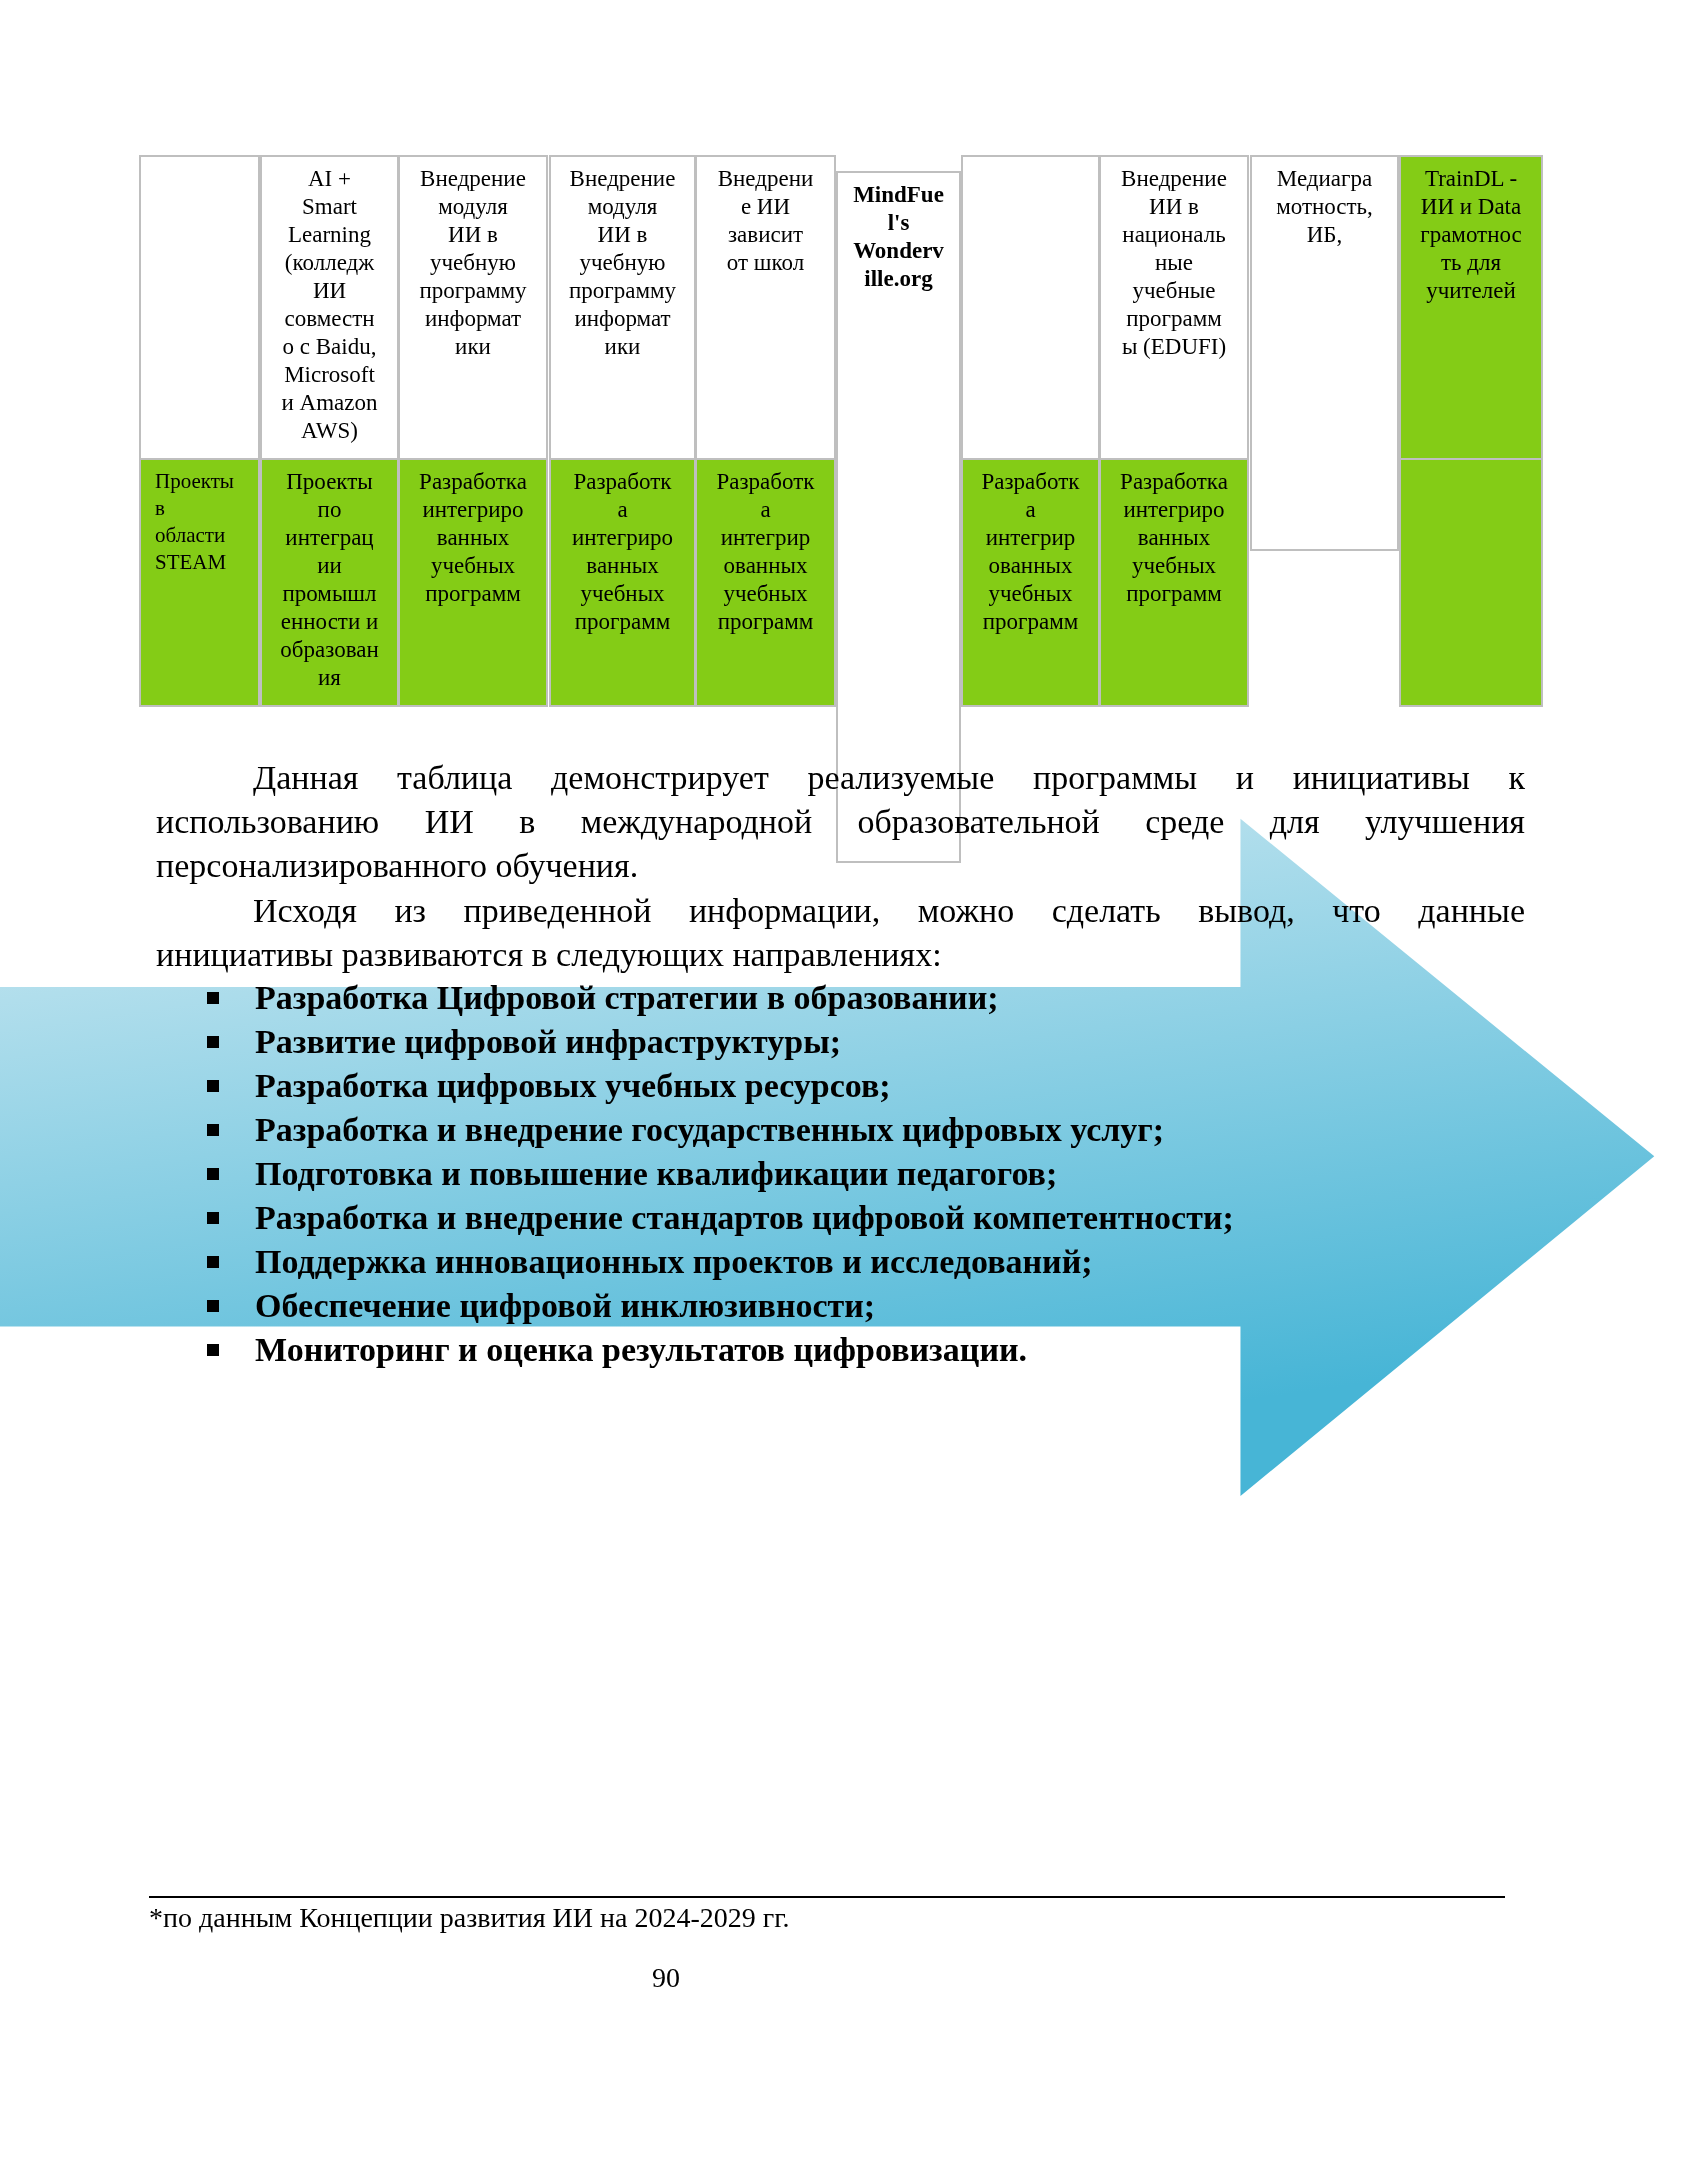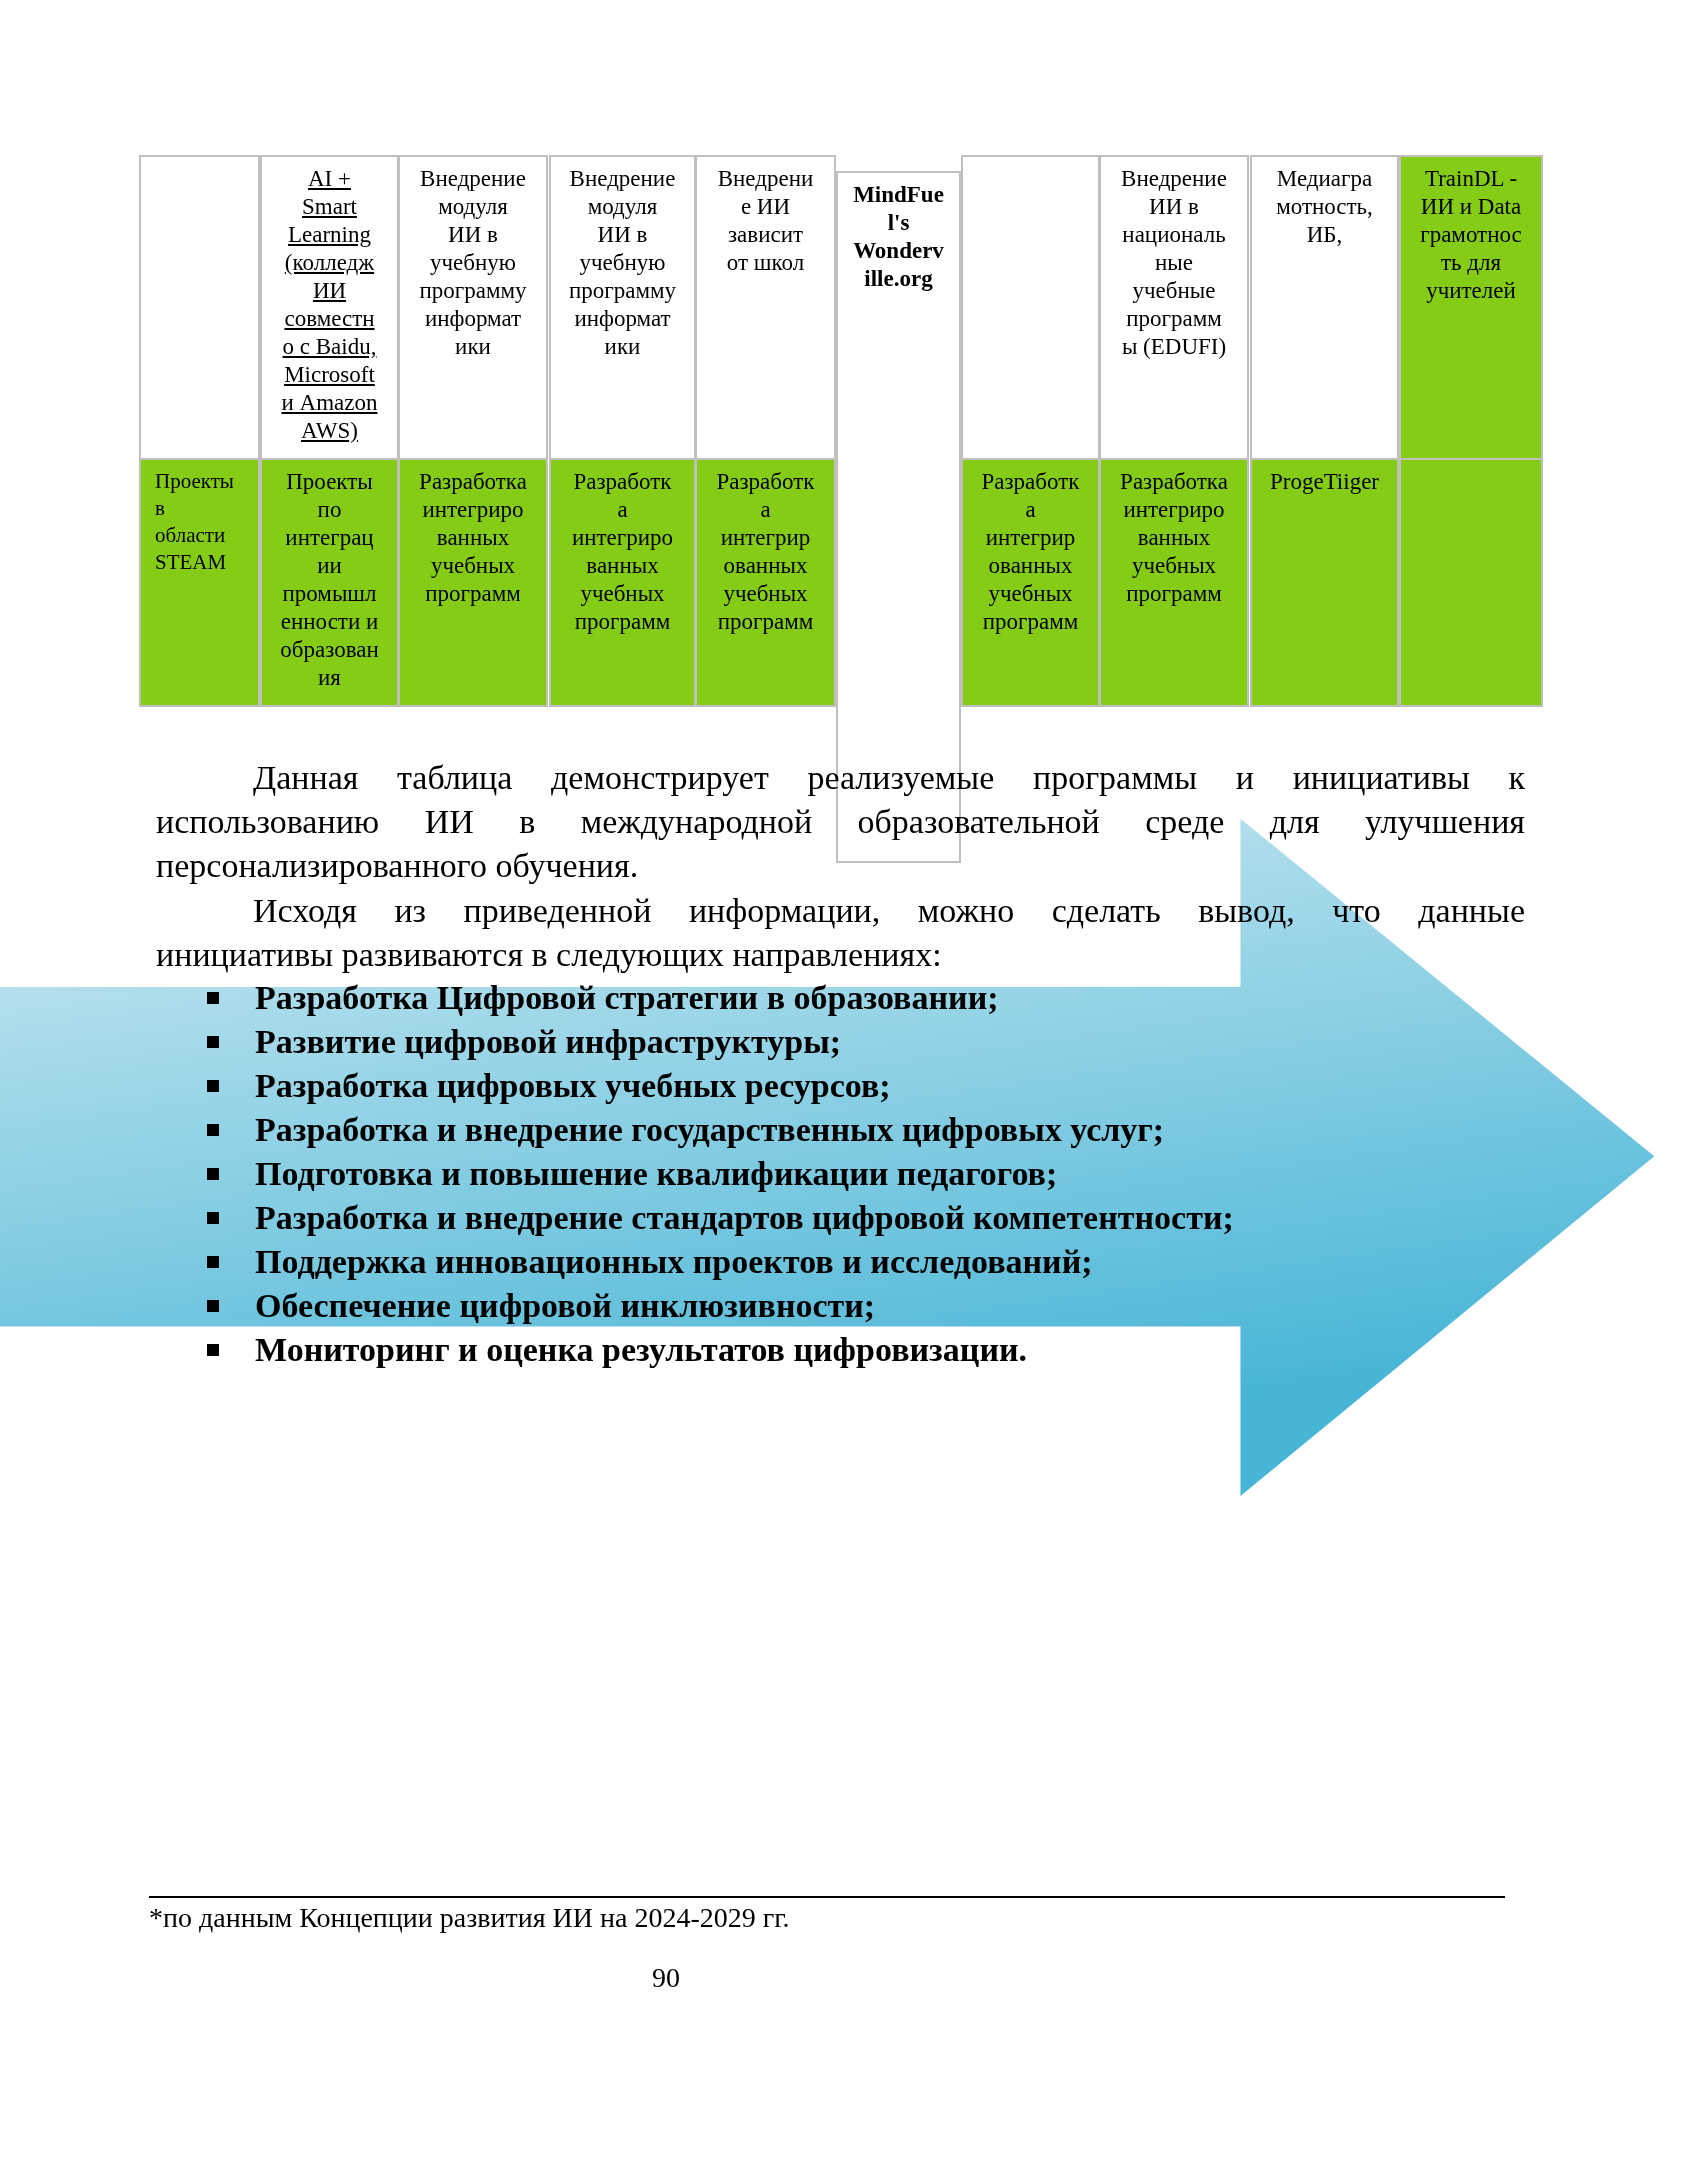--- a/index.html
+++ b/index.html
@@ -47,21 +47,21 @@
       <stop offset="1" stop-color="#47b5d6"></stop>
     </linearGradient>
   </defs>
   <polygon points="0,997 1253,997 1253,827 1671,1168 1253,1511 1253,1340 0,1340" fill="url(#arrowGrad)"></polygon>
 </svg>
 
 <div class="tbl" id="tbl">
     <div class="cell white" style="left: 0px; width: 121px; top: 0px; height: 305px;">
       <span></span>
     </div>
-    <div class="cell white" style="left: 121px; width: 139px; top: 0px; height: 305px; text-decoration: underline;">
+    <div class="cell white" style="left: 121px; width: 139px; top: 0px; height: 305px;">
       <span>AI +
 Smart
 Learning
 (колледж
 ИИ
 совместн
 о с Baidu,
 Microsoft
 и Amazon
 AWS)</span>
@@ -166,23 +166,20 @@
 ованных
 учебных
 программ</span>
     </div>
     <div class="cell gray" style="left: 960px; width: 150px; top: 303px; height: 249px;">
       <span>Разработка
 интегриро
 ванных
 учебных
 программ</span>
-    </div>
-    <div class="cell gray" style="left: 1111px; width: 149px; top: 303px; height: 249px;">
-      <span>ProgeTiiger</span>
     </div>
     <div class="cell gray" style="left: 1260px; width: 144px; top: 303px; height: 249px;">
       <span></span>
     </div>
   </div>
 
 <div class="para" style="top:756px;">
   <div class="justify-line"><span class="indent"></span><span>Данная таблица демонстрирует реализуемые программы и инициативы к</span></div>
   <div class="justify-line">использованию ИИ в международной образовательной среде для улучшения</div>
   <div>персонализированного обучения.</div>

